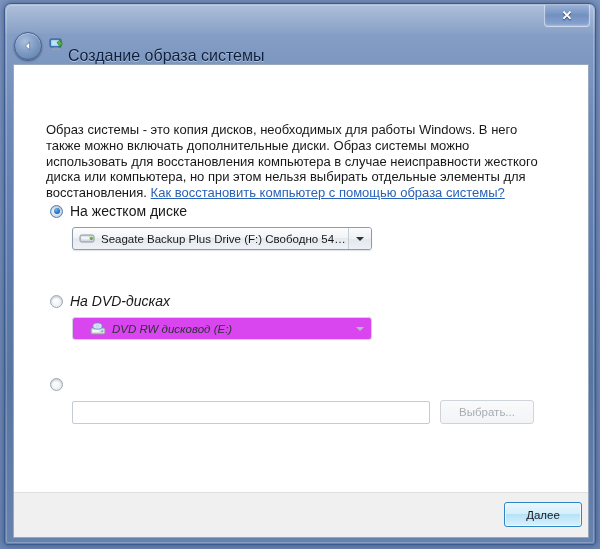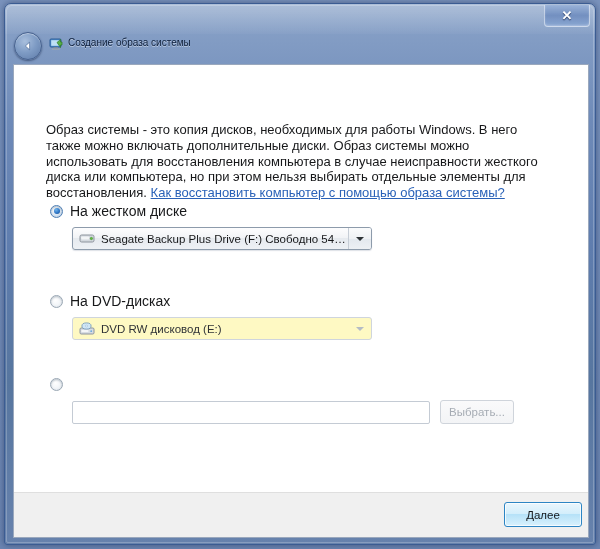--- a/index.html
+++ b/index.html
@@ -101,22 +101,22 @@
   .title-icon {
     position: absolute;
     left: 43px;
     top: 33px;
     width: 16px;
     height: 16px;
   }
   .title-text {
     position: absolute;
     left: 63px;
-    top: 33px;
-    font-size: 10px;
+    top: 43px;
+    font-size: 16px;
     color: #0d1f3c;
     text-shadow: 0 1px 0 rgba(255,255,255,.45);
     white-space: nowrap;
   }
 
   
   .client {
     position: absolute;
     left: 8px;
     top: 60px;
@@ -156,21 +156,21 @@
     text-decoration: underline;
     cursor: pointer;
   }
 
   
   .option {
     position: absolute;
     left: 36px;
   }
   .opt-hdd   { top: 138px; }
-  .opt-dvd   { top: 228px; }
+  .opt-dvd   { top: 228px; font-style: italic; }
   .opt-net   { top: 311px; }
 
   .radio-row {
     display: flex;
     align-items: center;
     height: 16px;
     cursor: pointer;
   }
   .radio {
     width: 13px;
@@ -213,22 +213,23 @@
     display: flex;
     align-items: center;
     cursor: pointer;
     background: linear-gradient(180deg, #fdfdfe 0%, #f1f3f6 48%, #e6eaef 50%, #eef1f5 100%);
   }
   .combo.enabled {
     border-color: #8d9bab;
     box-shadow: 0 1px 1px rgba(160,170,185,.35);
   }
   .combo.disabled {
-    background: #fef9c3;
+    background: #d946ef;
     border-color: #cfd5dd;
+    padding-left: 11px;
   }
   .combo-hdd { top: 24px; width: 300px; }
   .combo-dvd { top: 24px; width: 300px; }
 
   .combo-icon {
     margin-left: 6px;
     width: 16px;
     height: 16px;
     flex: 0 0 auto;
     display: flex;
@@ -297,21 +298,21 @@
     cursor: pointer;
   }
   .btn.disabled {
     color: #a6acb4;
     border-color: #cfd4db;
     background: linear-gradient(180deg, #fafafb 0%, #f3f4f6 100%);
     cursor: default;
   }
   .browse-btn {
     margin-left: 10px;
-    width: 74px;
+    width: 94px;
     height: 24px;
   }
 
   
   .footer {
     position: absolute;
     left: 0; right: 0; bottom: 0;
     height: 44px;
     background: #f0f0f0;
     border-top: 1px solid #dfdfdf;

